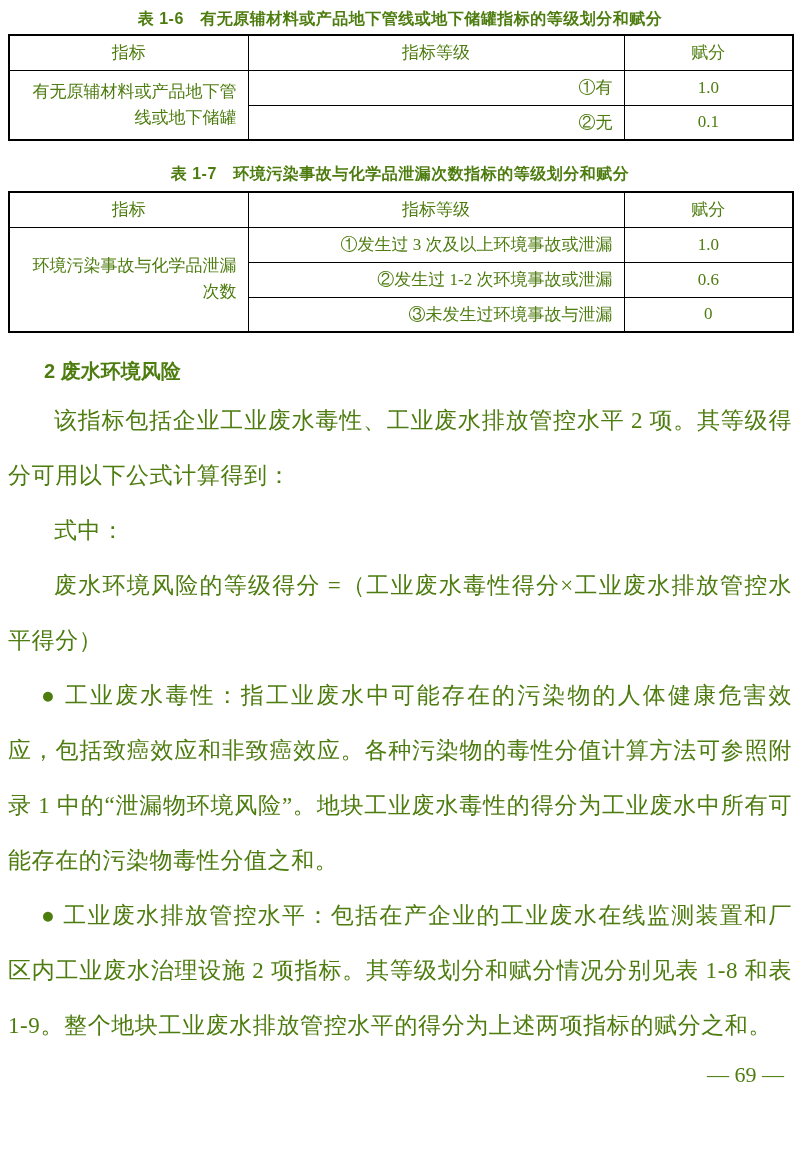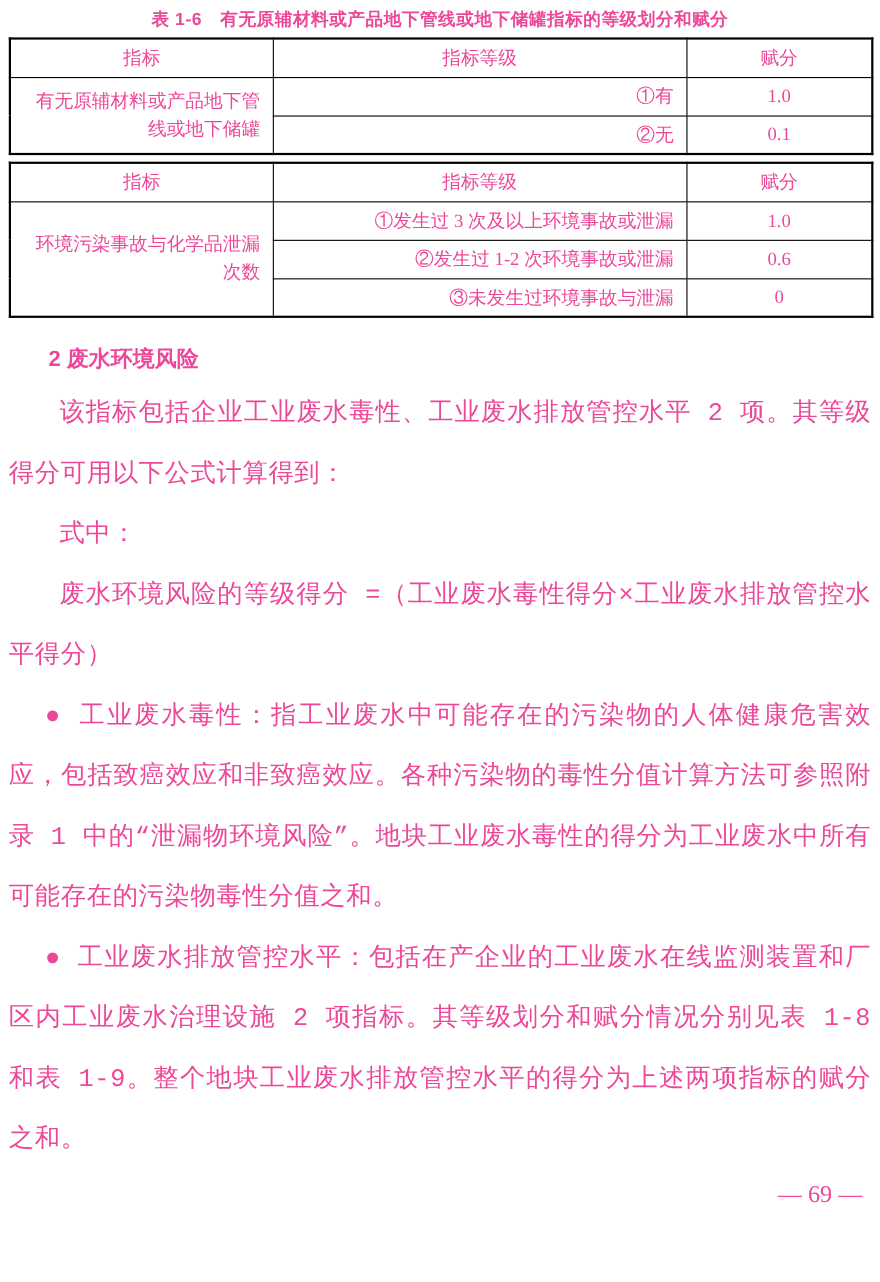--- a/index.html
+++ b/index.html
@@ -2,21 +2,21 @@
 <html><head>
 <meta charset="utf-8">
 <style>
   * { margin: 0; padding: 0; box-sizing: border-box; }
   html, body { background: #ffffff; }
   .page {
     width: 800px;
     height: 1165px;
     margin: 0 auto;
     background: #ffffff;
-    color: #ec4899;
+    color: #4d7c0f;
     font-family: "Liberation Serif", "DejaVu Serif", serif;
     overflow: hidden;
     position: relative;
   }
   .tbl-title {
     font-family: "Liberation Sans", "DejaVu Sans", sans-serif;
     font-weight: 700;
     font-size: 16px;
     line-height: 22px;
     text-align: center;
@@ -62,21 +62,20 @@
     font-weight: 700;
     font-size: 20px;
     line-height: 28px;
   }
   .body-text {
     margin: 8px 8px 0 8px;
     font-size: 23px;
     line-height: 55px;
     letter-spacing: 0.6px;
     text-align: justify;
-    font-family: Liberation Mono, monospace;
   }
   .body-text p { margin: 0; }
   .body-text p.indent { text-indent: 46px; }
   .body-text p.bullet { text-indent: 33px; }
   .footer {
     margin-top: 10px;
     padding-right: 16px;
     text-align: right;
     font-size: 22px;
     line-height: 24px;
@@ -108,20 +107,21 @@
         <td class="grade">①有</td>
         <td class="score">1.0</td>
       </tr>
       <tr>
         <td class="grade">②无</td>
         <td class="score">0.1</td>
       </tr>
     </tbody>
   </table>
 
+  <div class="tbl-title second">表 1-7　环境污染事故与化学品泄漏次数指标的等级划分和赋分</div>
 
   <table class="rank second">
     <colgroup>
         <col class="c1">
         <col class="c2">
         <col class="c3">
       </colgroup>
     <thead>
       <tr>
         <th>指标</th>

